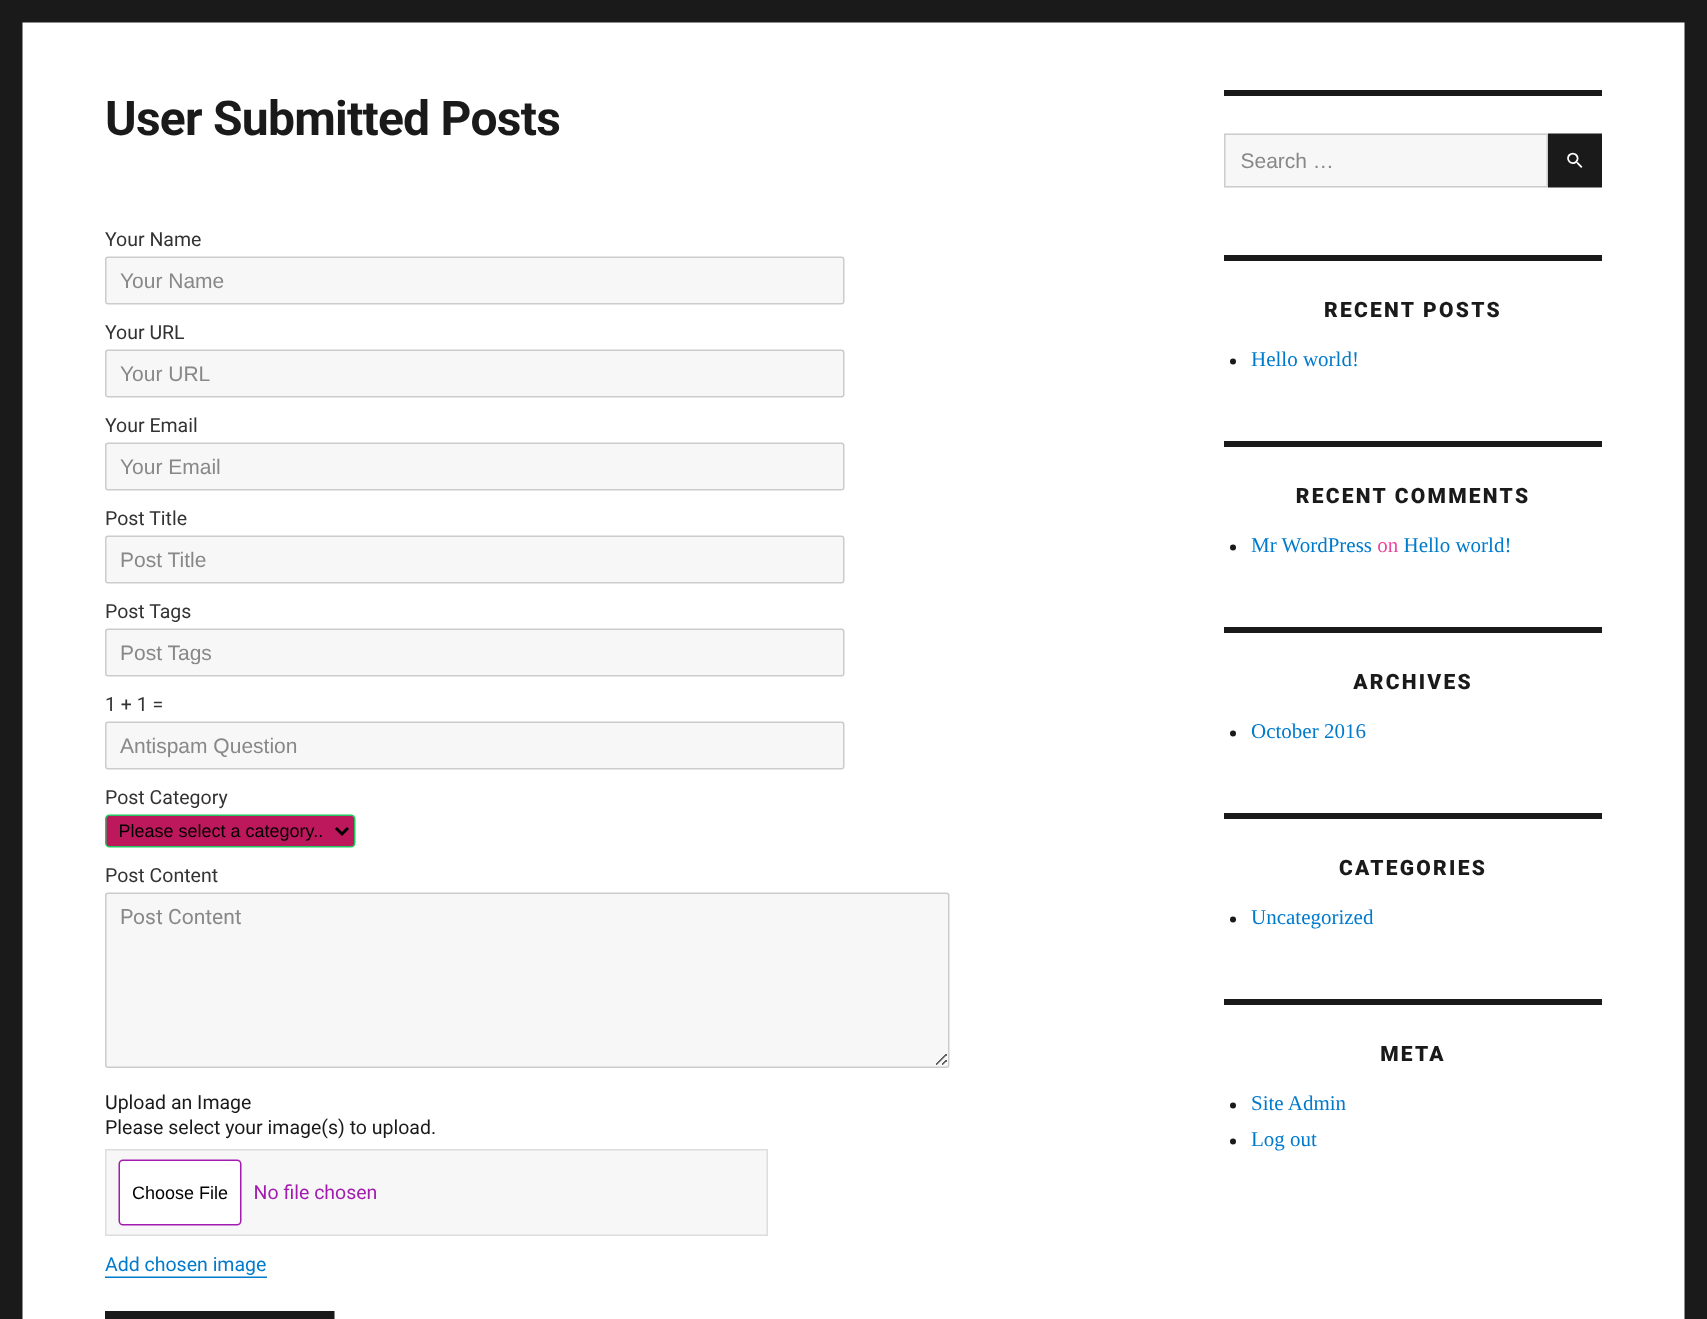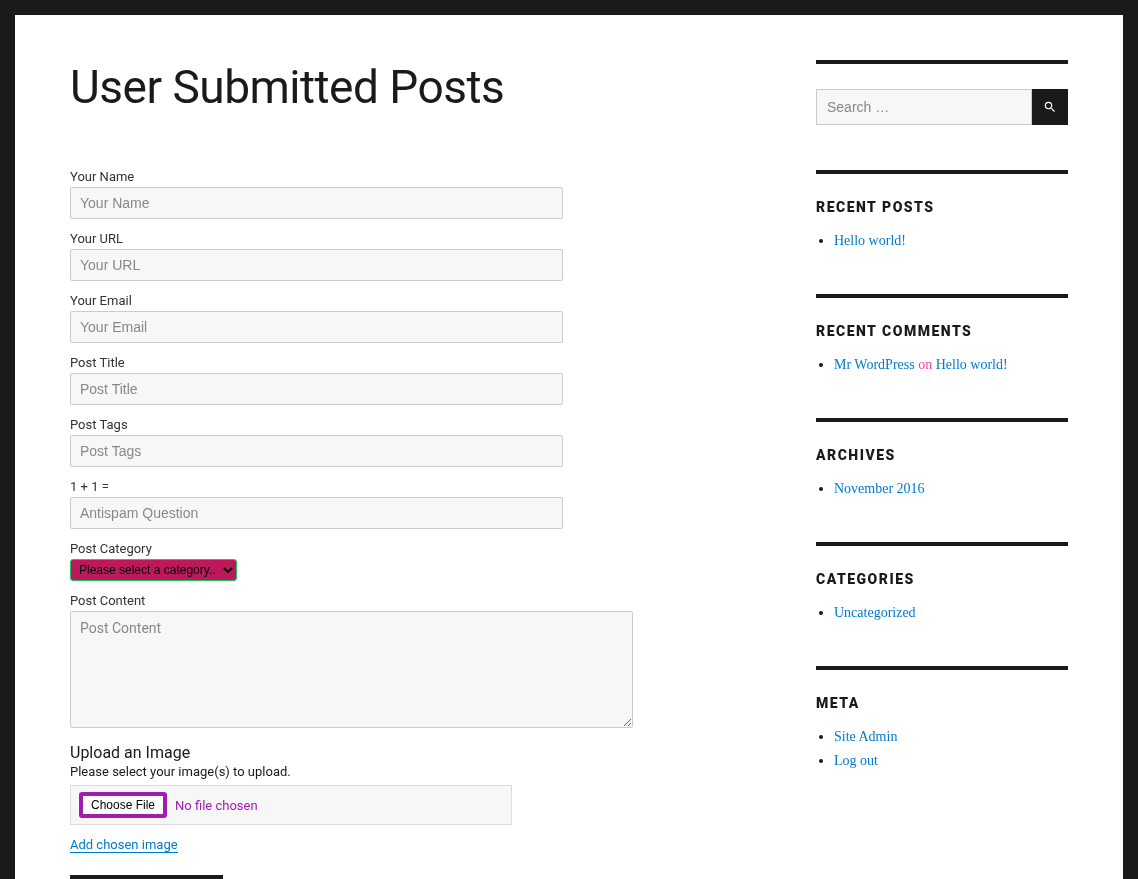--- a/index.html
+++ b/index.html
@@ -19,22 +19,22 @@
     }
     .main-content {
       flex: 1;
       max-width: 700px;
     }
     .sidebar {
       width: 252px;
       flex-shrink: 0;
     }
     h1.page-title {
-      font-size: 46px;
-      font-weight: 400;
+      font-size: 32px;
+      font-weight: 700;
       letter-spacing: -0.5px;
       margin-bottom: 55px;
       color: #1a1a1a;
     }
     .form-group {
       margin-bottom: 12px;
     }
     .form-label {
       display: block;
       font-size: 13px;
@@ -71,44 +71,44 @@
       resize: both;
       border-radius: 2px;
     }
     .form-textarea::placeholder {
       color: #888;
     }
     .upload-section {
       margin-top: 12px;
     }
     .upload-label {
-      font-size: 16px;
+      font-size: 13px;
       display: block;
       margin-bottom: 2px;
     }
     .upload-hint {
       font-size: 13px;
       display: block;
       margin-bottom: 6px;
     }
     .file-input-wrapper {
       background: #f7f7f7;
       border: 1px solid #ddd;
       padding: 6px 8px;
       width: 442px;
       font-size: 13px;
       display: flex;
       gap: 8px;
       align-items: center;
     }
     .choose-file-btn {
       font-size: 12px;
-      padding: 2px 8px;
+      padding: 14px 8px;
       background: #fff;
-      border: 4px solid #a21caf;
+      border: 1px solid #a21caf;
       border-radius: 3px;
       cursor: pointer;
     }
     .file-status {
       color: #a21caf;
       font-size: 13px;
     }
     .add-image-link {
       color: #007acc;
       font-size: 13px;
@@ -138,20 +138,21 @@
       border-top: 4px solid #1a1a1a;
       padding-top: 25px;
     }
     .widget-title {
       font-size: 14px;
       font-weight: 900;
       letter-spacing: 1.5px;
       text-transform: uppercase;
       margin-bottom: 18px;
       color: #1a1a1a;
+      text-align: center;
     }
     .widget ul {
       list-style: disc;
       padding-left: 18px;
     }
     .widget li {
       margin-bottom: 8px;
       font-size: 14px;
       color: #1a1a1a;
       font-family: Liberation Serif, serif;
@@ -278,21 +279,21 @@
     <div class="widget widget-border">
       <h2 class="widget-title">RECENT COMMENTS</h2>
       <ul>
         <li><a>Mr WordPress</a><span class="comment-text"> on </span><a>Hello world!</a></li>
       </ul>
     </div>
 
     <div class="widget widget-border">
       <h2 class="widget-title">ARCHIVES</h2>
       <ul>
-        <li><a>November 2016</a></li>
+        <li><a>October 2016</a></li>
       </ul>
     </div>
 
     <div class="widget widget-border">
       <h2 class="widget-title">CATEGORIES</h2>
       <ul>
         <li><a>Uncategorized</a></li>
       </ul>
     </div>
 

